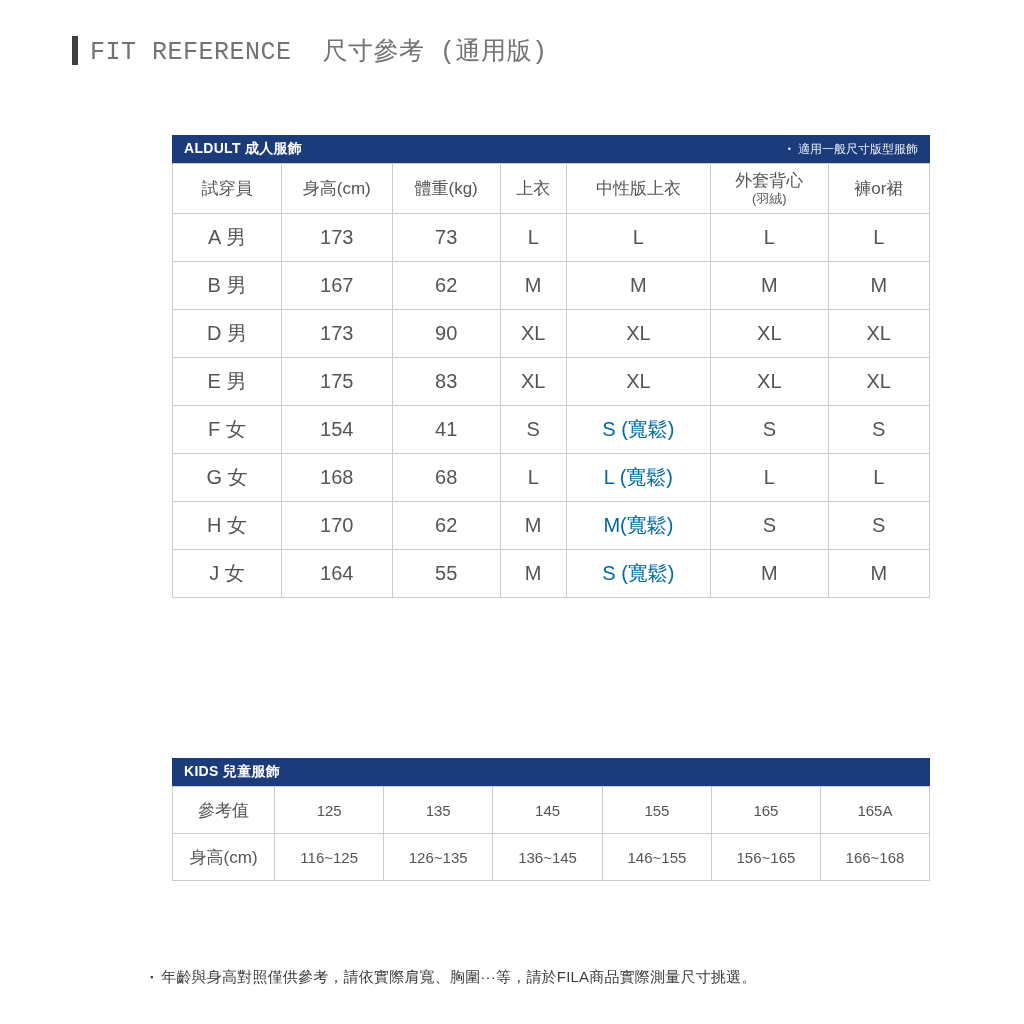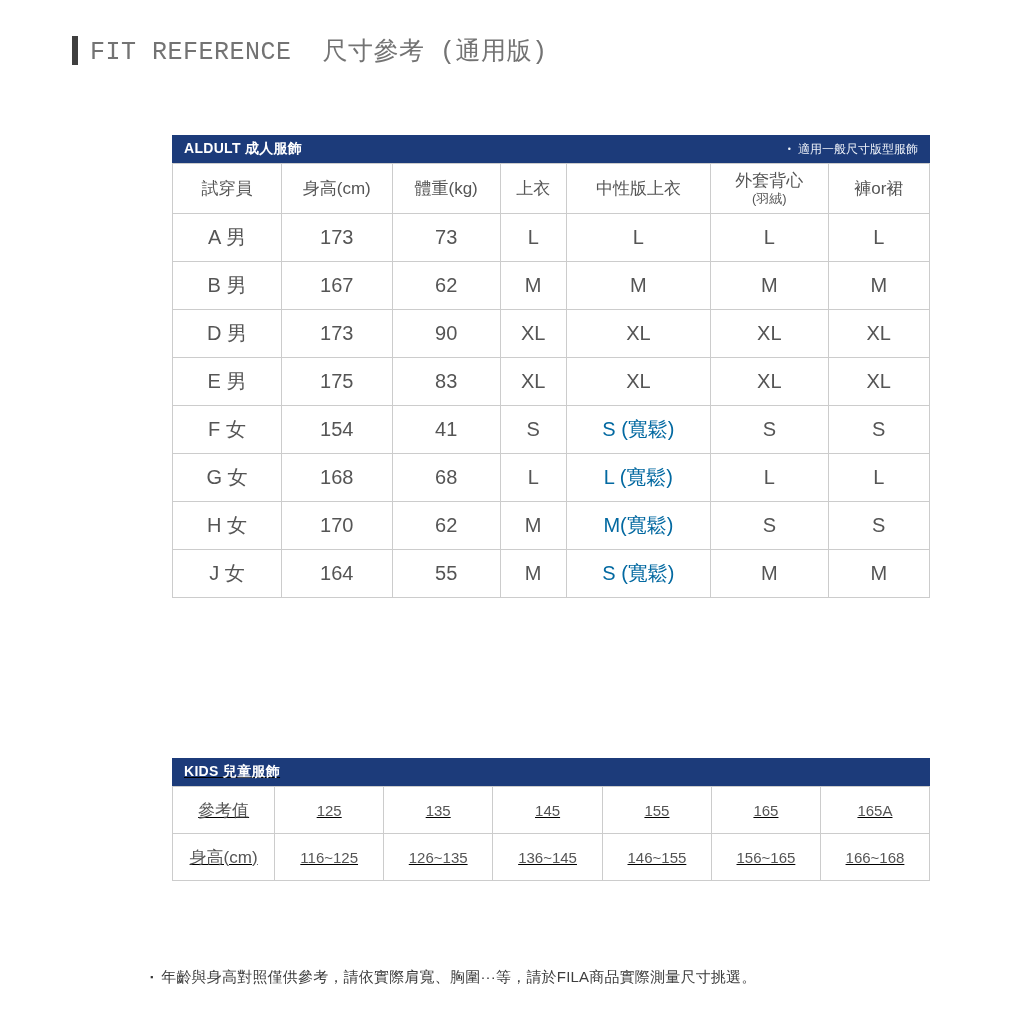--- a/index.html
+++ b/index.html
@@ -7,21 +7,21 @@
   body { font-family: "Liberation Sans", "DejaVu Sans", sans-serif; position: relative; }
 
   
   .title-row { position: absolute; left: 72px; top: 34px; display: flex; align-items: center; }
   .accent-bar { width: 6px; height: 29px; background: #3f3f3f; margin-right: 12px; }
   .page-title { font-size: 25px; font-weight: 400; color: #737373; letter-spacing: 0.5px; white-space: pre; font-family: Liberation Mono, monospace; }
 
   
   .panel { position: absolute; left: 172px; width: 758px; }
   .adult-panel { top: 135px; }
-  .kids-panel { top: 758px; text-decoration: underline; }
+  .kids-panel { top: 758px; }
 
   .panel-header { background: #1c3b7a; color: #ffffff; height: 28px; display: flex; align-items: center; justify-content: space-between; padding: 0 12px; }
   .panel-header .ph-title { font-size: 14px; font-weight: 700; letter-spacing: 0.3px; }
   .panel-header .ph-note { font-size: 12px; color: #eef2f9; display: flex; align-items: center; gap: 7px; }
   .panel-header .ph-bullet { font-size: 9px; line-height: 1; }
 
   table { width: 100%; border-collapse: collapse; table-layout: fixed; background: #fff; }
   th, td { border: 1px solid #cccccc; text-align: center; vertical-align: middle; color: #555555; font-weight: 400; overflow: hidden; }
 
   .adult-table thead th { height: 50px; font-size: 17px; line-height: 1.25; }

